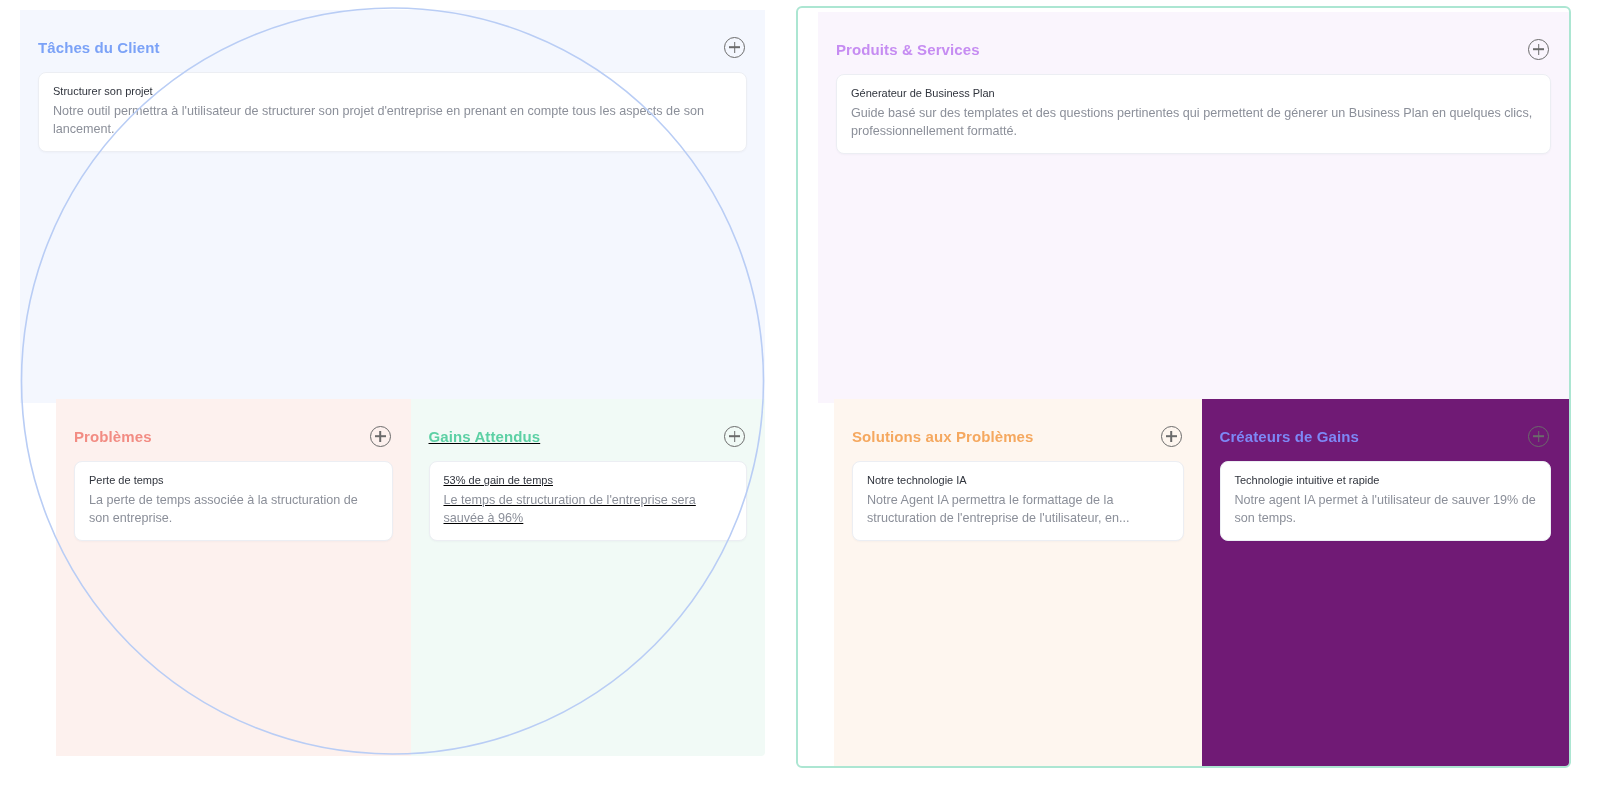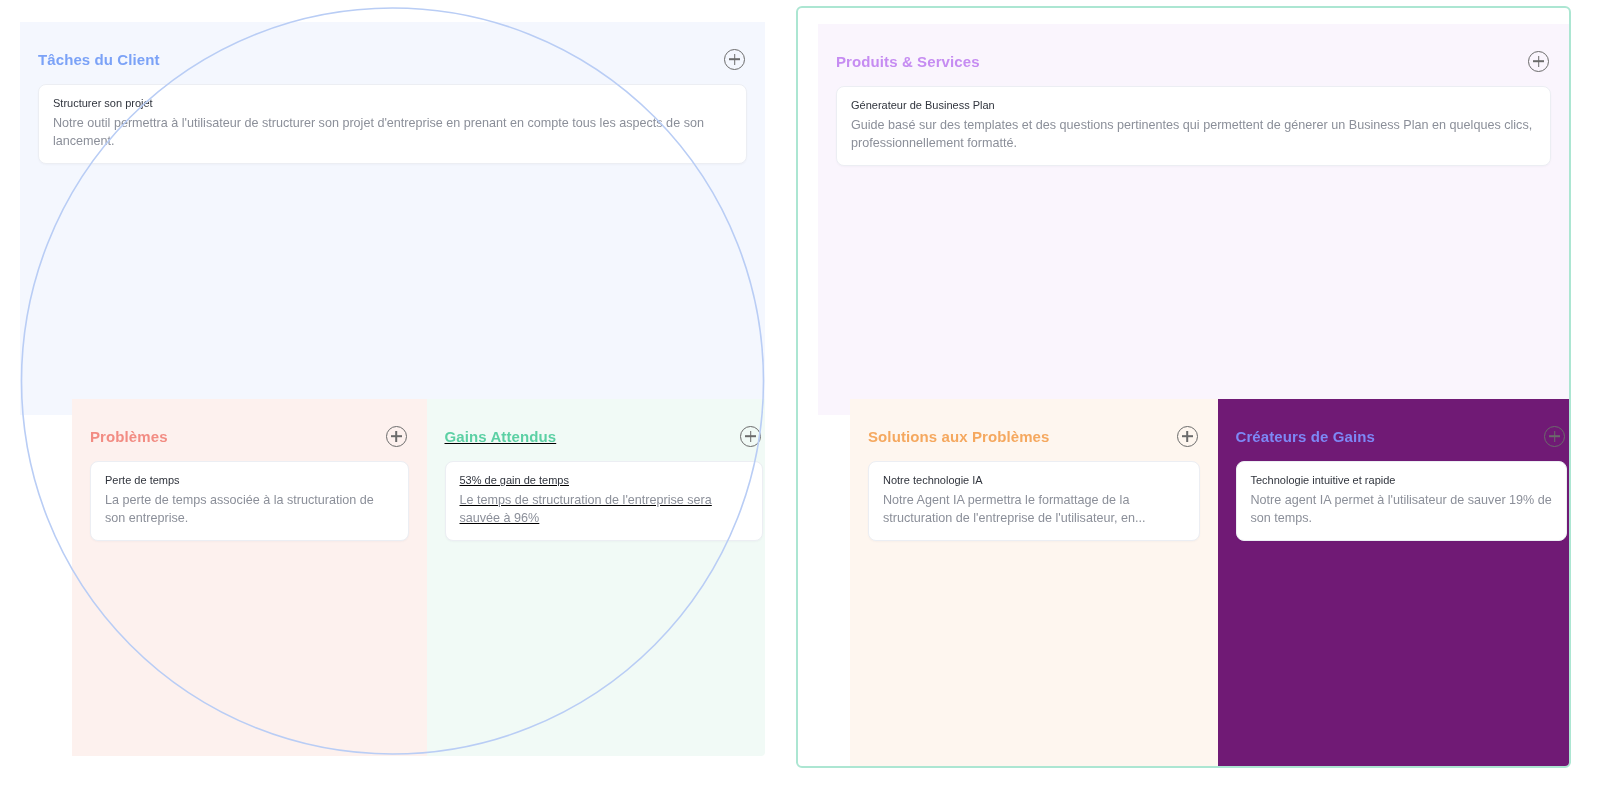--- a/index.html
+++ b/index.html
@@ -17,22 +17,22 @@
     overflow: hidden;
     border-radius: 4px;
   }
   .panel-left  { left: 20px;  top: 6px; width: 745px; height: 750px; }
   .panel-right {
     left: 796px; top: 6px; width: 775px; height: 762px;
     border: 2px solid #ace6d2;
     border-radius: 6px;
   }
 
-  .row-top    { position: absolute; left: 0; top: 16px; width: 100%; }
-  .row-bottom { position: absolute; left: 16px; width: 100%; display: flex; padding-left: 36px; }
+  .row-top    { position: absolute; left: 0; top: 4px; width: 100%; }
+  .row-bottom { position: absolute; left: 0; width: 100%; display: flex; padding-left: 36px; }
   .panel-left  .row-top    { height: 393px; }
   .panel-left  .row-bottom { top: 393px; height: 357px; }
   .panel-right .row-top    { height: 391px; padding-left: 20px; }
   .panel-right .row-bottom { top: 391px; height: 367px; }
 
   .quad { position: relative; height: 100%; }
   .quad-half { width: 50%; }
 
   
   .bg-tasks    { background: #f4f7fe; }

